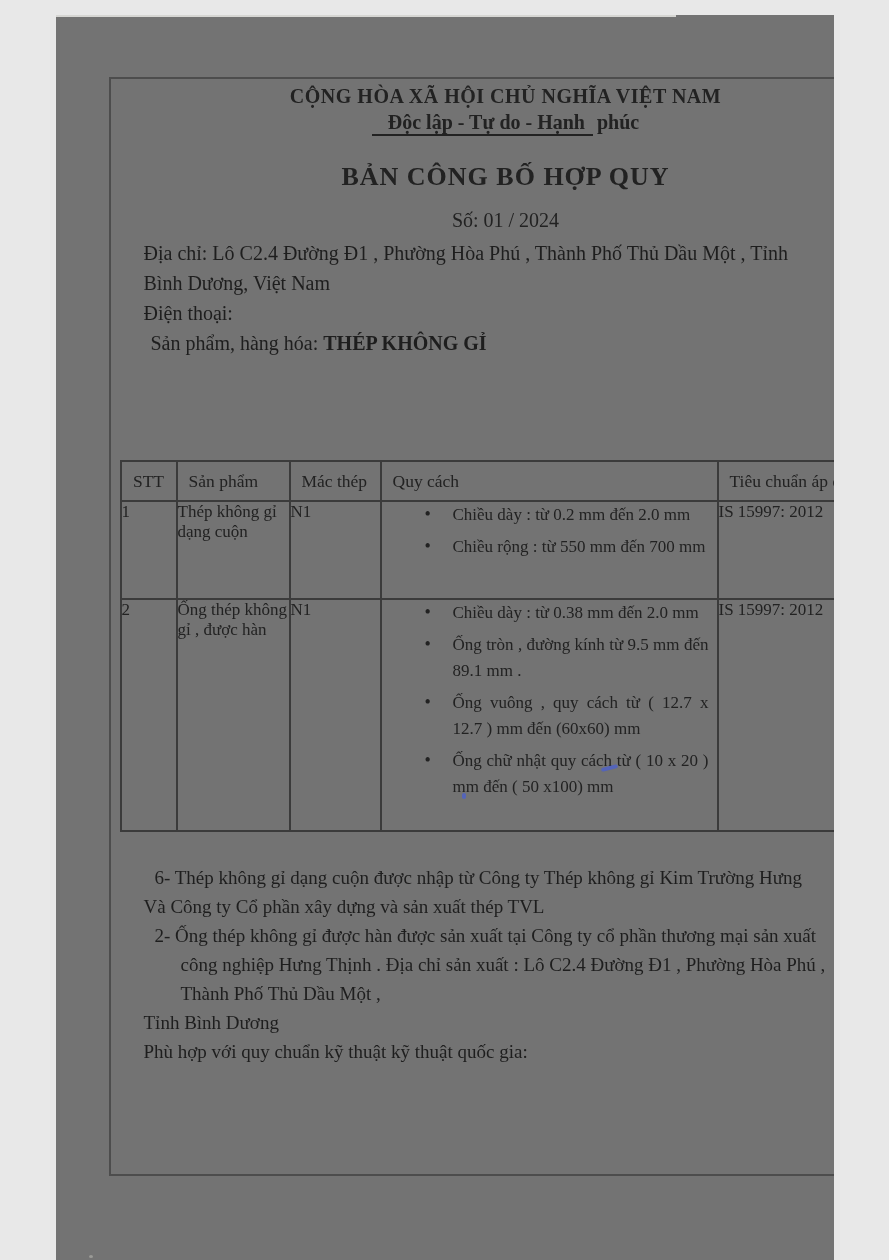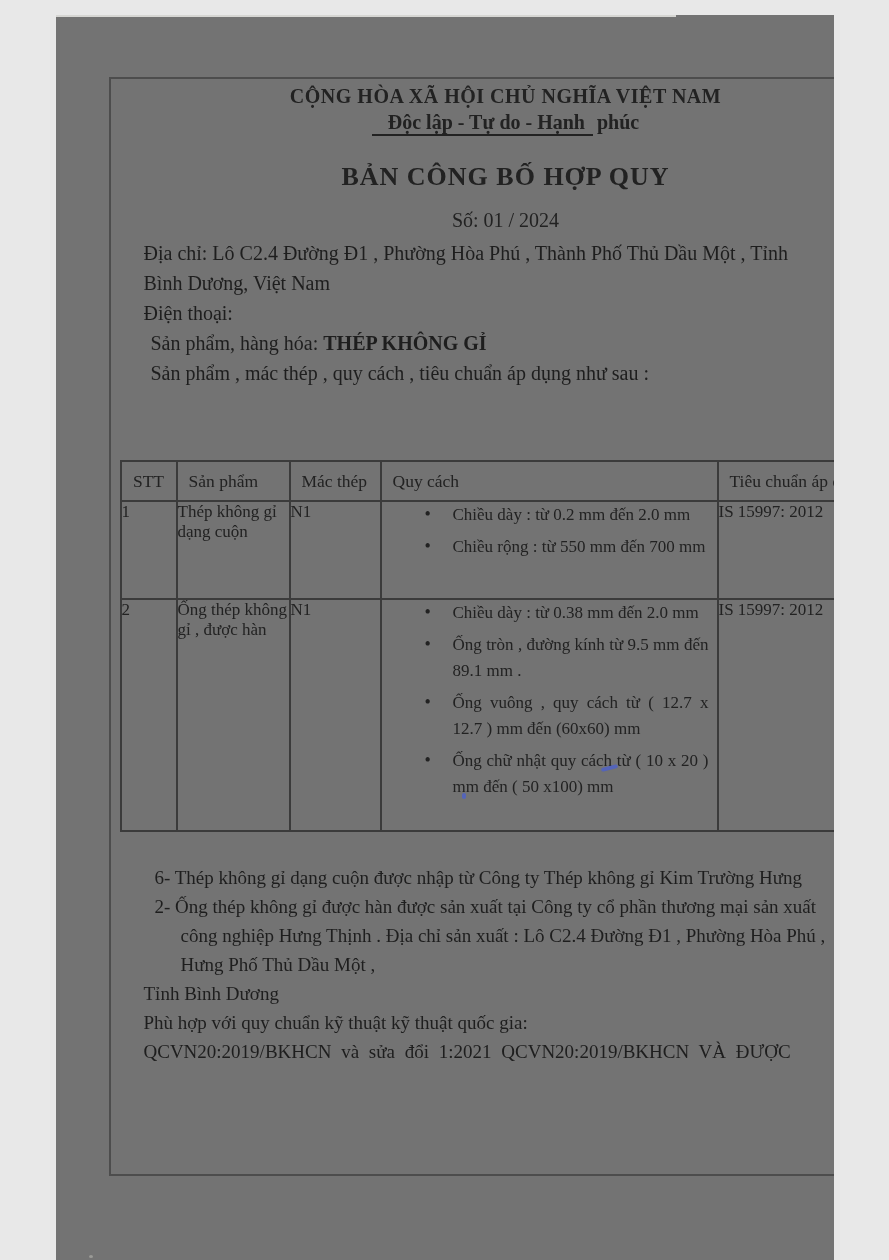--- a/index.html
+++ b/index.html
@@ -88,21 +88,20 @@
   <div class="centered doc-title">BẢN CÔNG BỐ HỢP QUY</div>
   <div class="centered doc-number">Số: 01 / 2024</div>
 
   <div class="info">
     <div class="line">Địa chỉ: Lô C2.4 Đường Đ1 , Phường Hòa Phú , Thành Phố Thủ Dầu Một , Tỉnh</div>
     <div class="line">Bình Dương, Việt Nam</div>
     <div class="line">Điện thoại:</div>
     <div class="line ind">
       <span>Sản phẩm, hàng hóa: </span><span class="bold">THÉP KHÔNG GỈ</span>
     </div>
-    <div class="line ind">Sản phẩm , mác thép , quy cách , tiêu chuẩn áp dụng như sau :</div>
   </div>
 
   <table class="spec">
     <colgroup>
       <col style="width:56px">
         <col style="width:113px">
         <col style="width:91px">
       <col style="width:337px">
         <col style="width:176px">
     </colgroup>
@@ -152,26 +151,26 @@
           <span>Ống chữ nhật quy cách từ ( 10 x 20 ) mm đến ( 50 x100) mm</span>
         </div>
       </td>
       <td class="tc">IS 15997: 2012</td>
     </tr>
   </tbody>
     </table>
 
   <div class="notes">
     <div class="line i1">6- Thép không gỉ dạng cuộn được nhập từ Công ty Thép không gỉ Kim Trường Hưng</div>
+    <div class="line">Và Công ty Cổ phần xây dựng và sản xuất thép TVL</div>
     <div class="line i1">2- Ống thép không gỉ được hàn được sản xuất tại Công ty cổ phần thương mại sản xuất</div>
     <div class="line i2">công nghiệp Hưng Thịnh . Địa chỉ sản xuất : Lô C2.4 Đường Đ1 , Phường Hòa Phú ,</div>
-    <div class="line i2">Hưng Phố Thủ Dầu Một ,</div>
+    <div class="line i2">Thành Phố Thủ Dầu Một ,</div>
     <div class="line">Tỉnh Bình Dương</div>
     <div class="line">Phù hợp với quy chuẩn kỹ thuật kỹ thuật quốc gia:</div>
-    <div class="line wspread">QCVN20:2019/BKHCN và sửa đổi 1:2021 QCVN20:2019/BKHCN VÀ ĐƯỢC</div>
   </div>
 
   <svg class="stamp" viewBox="-110 -110 220 220" width="220" height="220">
     <g fill="none" stroke="#d44f3e">
       <circle cx="0" cy="0" r="98" stroke-width="3"></circle>
       <circle cx="0" cy="0" r="89" stroke-width="2"></circle>
     </g>
     <defs>
       <path id="arcTop" d="M -76 0 A 76 76 0 0 1 76 0"></path>
       <path id="arcBottom" d="M -76 0 A 76 76 0 0 0 76 0"></path>

